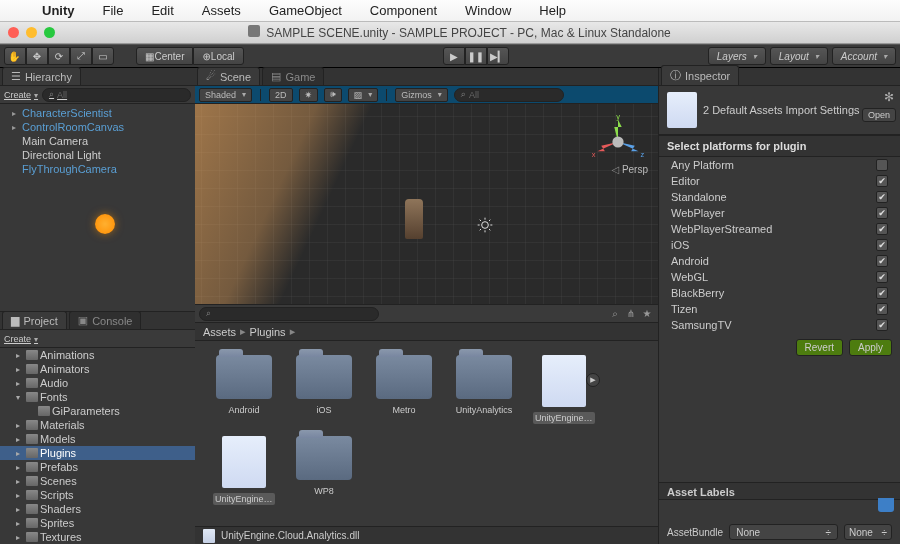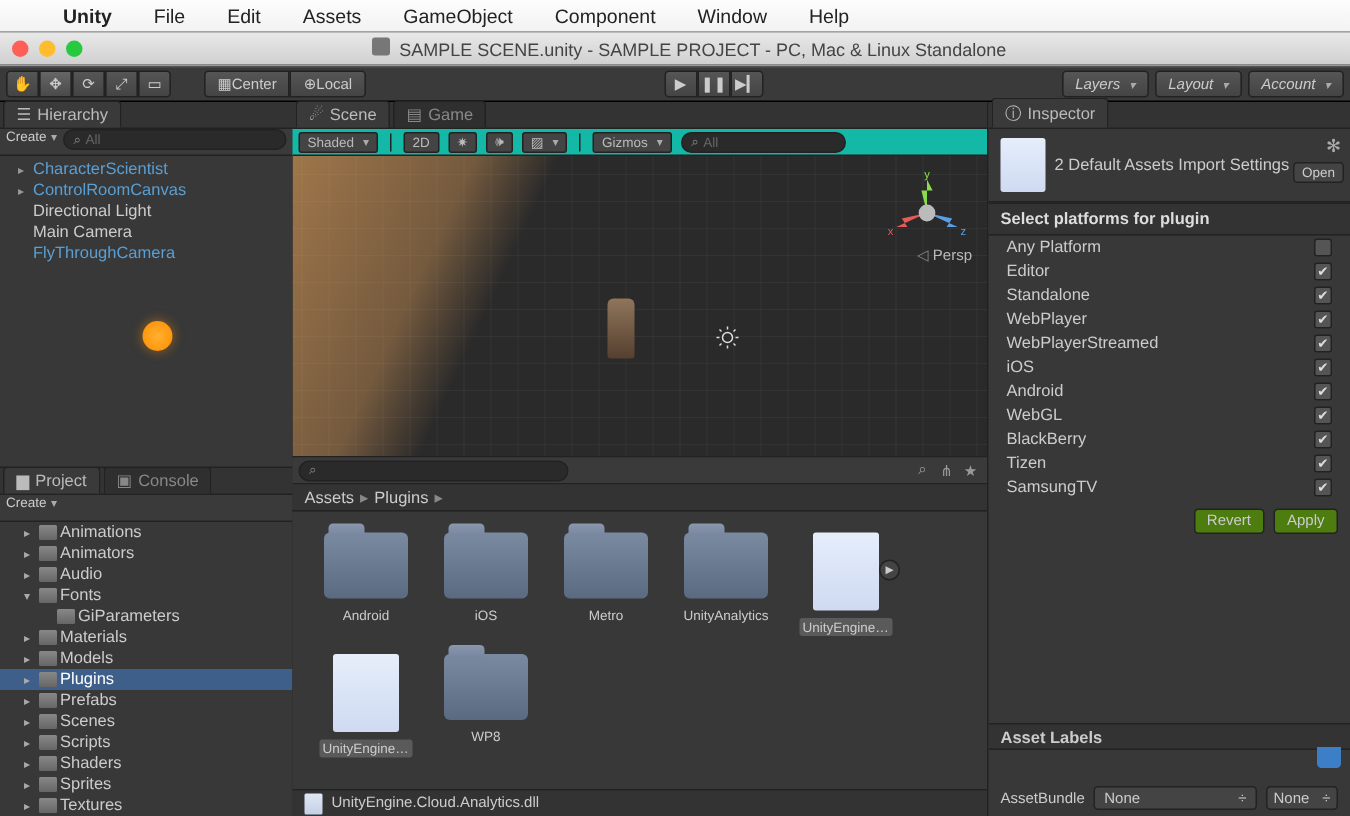--- a/index.html
+++ b/index.html
@@ -29,42 +29,42 @@
   
   .main { display:flex; height:calc(100% - 22px - 22px - 24px); }
   .left { width:195px; background:#383838; display:flex; flex-direction:column;}
   .center { flex:1; display:flex; flex-direction:column; background:#383838;}
   .right { width:242px; background:#383838; display:flex; flex-direction:column; border-left:1px solid #222;}
   
   .tabhdr { height:18px; background:#333; display:flex; align-items:flex-end; border-bottom:1px solid #222; position:relative;}
   .tab { padding:2px 8px; background:#3a3a3a; border:1px solid #222; border-bottom:none; border-radius:3px 3px 0 0; margin-left:2px; color:#bbb; display:flex; align-items:center; gap:4px; font-size:11px;}
   .tab.inactive{background:#2f2f2f; color:#888;}
   
-  .panel-sub { height:18px; background:#3a3a3a; display:flex; align-items:flex-start; padding:0 4px; gap:4px; border-bottom:1px solid #222;}
+  .panel-sub { height:18px; background:#3a3a3a; display:flex; align-items:center; padding:0 4px; gap:4px; border-bottom:1px solid #222;text-decoration:underline;}
   .mini{font-size:9px; color:#ccc;}
   .mini.drop::after{margin-left:3px;}
   .search { flex:1; height:14px; background:#2a2a2a; border:1px solid #222; border-radius:7px; padding:0 6px; color:#666; font-size:9px; display:flex; align-items:center;}
   .search::before{content:"⌕"; margin-right:3px; color:#888;}
   .hier { padding:2px 0; font-size:11px;}
   .hrow { display:flex; align-items:center; padding:1px 4px 1px 12px; color:#ccc;}
   .hrow.blue{color:#5a9fd4;}
   .hrow.child{padding-left:22px;}
   .hrow .tri{width:8px;font-size:8px;color:#999;margin-right:2px;}
   .orange-dot { width:20px; height:20px; background:radial-gradient(#ffb030,#ff8c00); border-radius:50%; margin:36px 0 0 95px; box-shadow:0 0 8px rgba(255,150,0,.5);}
   
   .proj-wrap{flex:1; display:flex; flex-direction:column; border-top:1px solid #222;}
   .proj-body{flex:1; display:flex; overflow:hidden;}
   .ptree{width:100%; overflow:auto; font-size:11px;}
   .prow{display:flex; align-items:center; padding:1px 2px 1px 4px; gap:2px;}
   .prow .tri{width:8px;font-size:8px;color:#aaa;}
   .prow .fico{width:12px;height:10px;background:linear-gradient(#888,#666);border-radius:1px;}
   .prow.sel{background:#3e5f8a;color:#fff;}
   .prow.d1{padding-left:16px;} .prow.d2{padding-left:28px;}
   
-  .scene-sub{height:18px;background:#14b8a6;display:flex;align-items:center;padding:0 4px;gap:6px;border-bottom:1px solid #222;font-size:10px;color:#bbb;}
+  .scene-sub{height:18px;background:#0c4a6e;display:flex;align-items:center;padding:0 4px;gap:6px;border-bottom:1px solid #222;font-size:10px;color:#bbb;}
   .scene-sub .mini-btn{height:14px;padding:0 5px;background:#444;border:1px solid #222;border-radius:2px;display:flex;align-items:center;font-size:9px;}
   .scene-sub .divider{width:1px;height:12px;background:#222;margin:0 2px;}
   .scene-view{flex:1;position:relative;background:#2a2a2a;background-image:
       linear-gradient(rgba(80,80,80,.25) 1px,transparent 1px),
       linear-gradient(90deg,rgba(80,80,80,.25) 1px,transparent 1px);
     background-size:18px 18px; background-position:-30px 30px;
     transform-origin:top left; perspective:600px; overflow:hidden;}
   .scene-view::before{content:"";position:absolute;inset:0;
     background:linear-gradient(115deg, rgba(255,180,100,.55) 0%, rgba(255,180,100,.35) 22%, transparent 32%);}
   .gizmo{position:absolute;top:10px;right:12px;width:56px;height:56px;}
@@ -171,24 +171,24 @@
     <div class="hier">
       <div class="hrow blue">
           <span class="tri">▸</span>
           <span>CharacterScientist</span>
         </div>
       <div class="hrow blue">
           <span class="tri">▸</span>
           <span>ControlRoomCanvas</span>
         </div>
       <div class="hrow child">
+          <span>Main Camera</span>
+        </div>
+      <div class="hrow child">
           <span>Directional Light</span>
-        </div>
-      <div class="hrow child">
-          <span>Main Camera</span>
         </div>
       <div class="hrow blue child">
           <span>FlyThroughCamera</span>
         </div>
     </div>
     <div class="orange-dot"></div>
     <div style="flex:1"></div>
 
     <div class="proj-wrap" style="height:268px;">
       <div class="tabhdr">

